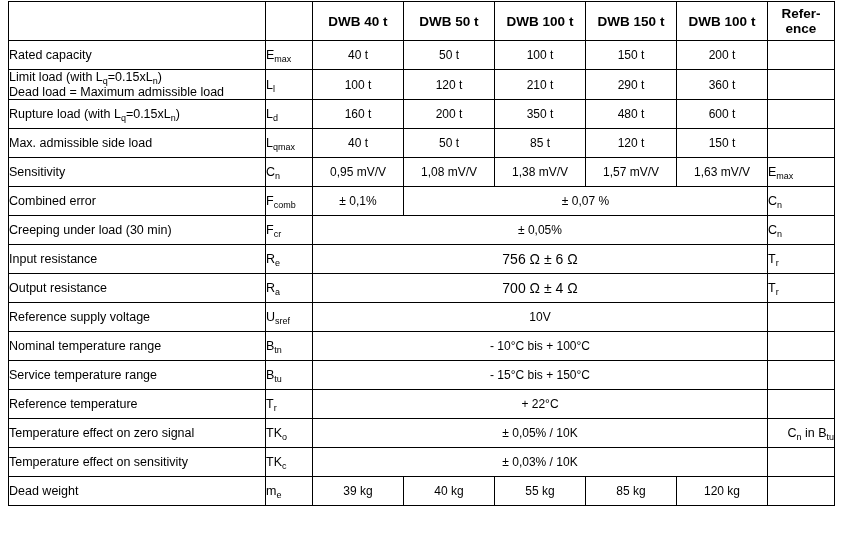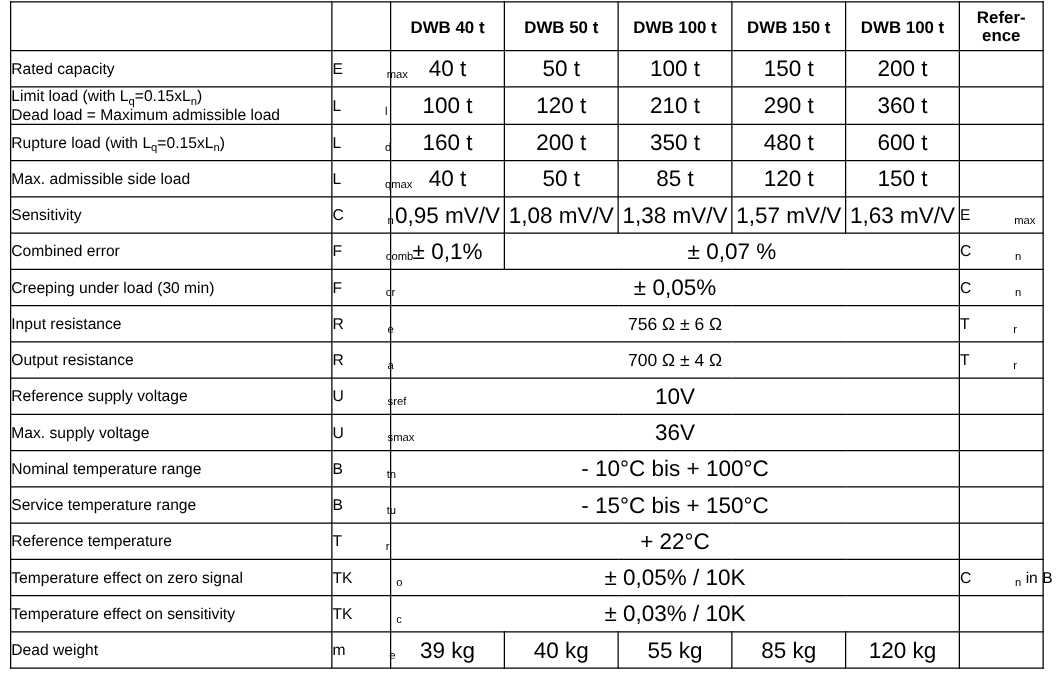--- a/index.html
+++ b/index.html
@@ -57,38 +57,37 @@
     text-align: left;
     font-size: 12.5px;
   }
   .cell-sym {
     padding-left: 6px;
     text-align: left;
     font-size: 12.5px;
   }
   .cell-val {
     text-align: center;
-    font-size: 18px;
+    font-size: 12px;
   }
   .cell-ref {
     padding-left: 6px;
     text-align: left;
     font-size: 12.5px;
   }
   .two-line {
     line-height: 14px;
     padding-top: 1px;
     padding-bottom: 1px;
   }
   sub {
     font-size: 9px;
     vertical-align: baseline;
     position: relative;
     top: 3px;
-    margin-left: 35px;
   }
   .sub-sp { font-size: 9px; position: relative; top: 3px; }
   .nowrap { white-space: nowrap; text-align: right; }
   .big-omega { font-size: 14px; }
 </style>
 </head>
 <body>
 
 <div class="sheet">
   <table class="spec">
@@ -205,26 +204,20 @@
         <td class="cell-ref"><span>T</span><sub>r</sub></td>
       </tr>
 
       <tr class="row">
         <td class="cell-label">Reference supply voltage</td>
         <td class="cell-sym"><span>U</span><sub>sref</sub></td>
         <td class="cell-val" colspan="5">10V</td>
         <td class="cell-ref"></td>
       </tr>
 
-      <tr class="row">
-        <td class="cell-label">Max. supply voltage</td>
-        <td class="cell-sym"><span>U</span><sub>smax</sub></td>
-        <td class="cell-val" colspan="5">36V</td>
-        <td class="cell-ref"></td>
-      </tr>
 
       <tr class="row">
         <td class="cell-label">Nominal temperature range</td>
         <td class="cell-sym"><span>B</span><sub>tn</sub></td>
         <td class="cell-val" colspan="5">- 10°C bis + 100°C</td>
         <td class="cell-ref"></td>
       </tr>
 
       <tr class="row">
         <td class="cell-label">Service temperature range</td>

